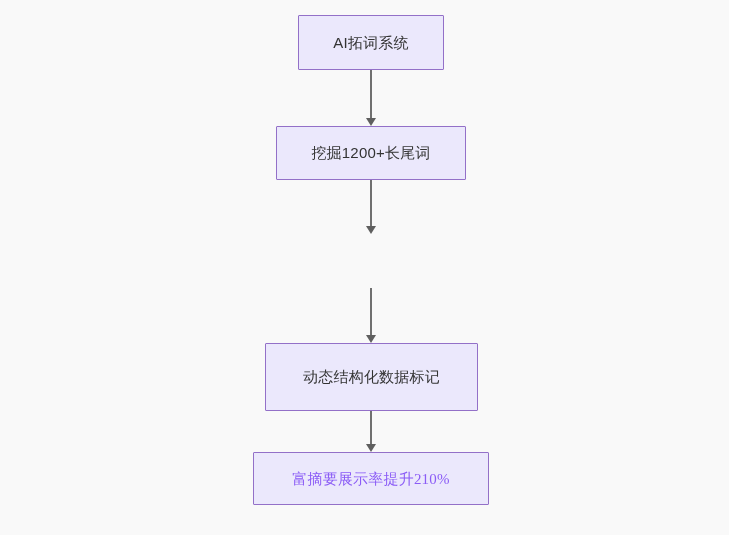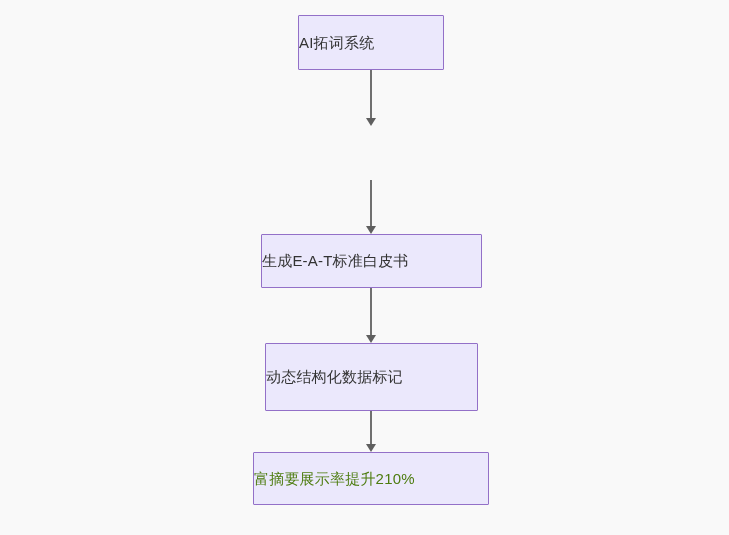--- a/index.html
+++ b/index.html
@@ -18,21 +18,21 @@
     width: 729px;
     height: 535px;
   }
   .node {
     position: absolute;
     box-sizing: border-box;
     background: #ebe8fc;
     border: 1.5px solid #9370c8;
     display: flex;
     align-items: center;
-    justify-content: flex-start;
+    justify-content: center;
     border-radius: 1px;
   }
   .node-label {
     font-size: 15px;
     line-height: 1.2;
     color: #333333;
     letter-spacing: 0.2px;
     white-space: nowrap;
     text-align: center;
   }
@@ -82,26 +82,26 @@
 
   <div class="edge" style="left: 365px; top: 397px; width: 12px; height: 55px;">
     <div class="edge-line" style="height: 48px; background: rgb(112, 112, 112);"></div>
     <div class="edge-arrow"></div>
   </div>
 
   <div class="node" style="left: 298px; top: 15px; width: 146px; height: 55px; background: rgb(235, 232, 252); border-color: rgb(147, 112, 200);">
     <span class="node-label" style="color: rgb(51, 51, 51);">AI拓词系统</span>
   </div>
 
+  <div class="node" style="left: 276px; top: 126px; width: 190px; height: 54px; background: rgb(235, 232, 252); border-color: rgb(147, 112, 200);">
+    <span class="node-label" style="color: rgb(51, 51, 51);">挖掘1200+长尾词</span>
+  </div>
 
-  <div class="node" style="left: 261px; top: 234px; width: 221px; height: 54px; background: rgb(235, 232, 252); border-color: rgb(147, 112, 200);">
-    <span class="node-label" style="color: rgb(51, 51, 51);">生成E-A-T标准白皮书</span>
-  </div>
 
   <div class="node" style="left: 265px; top: 343px; width: 213px; height: 68px; background: rgb(235, 232, 252); border-color: rgb(147, 112, 200);">
     <span class="node-label" style="color: rgb(51, 51, 51);">动态结构化数据标记</span>
   </div>
 
   <div class="node" style="left: 253px; top: 452px; width: 236px; height: 53px; background: rgb(235, 232, 252); border-color: rgb(147, 112, 200);">
-    <span class="node-label" style="color: #4d7c0f;">富摘要展示率提升210%</span>
+    <span class="node-label" style="color: #8b5cf6; font-family: Liberation Serif, serif;">富摘要展示率提升210%</span>
   </div>
 
 </div>
 
 </body></html>

